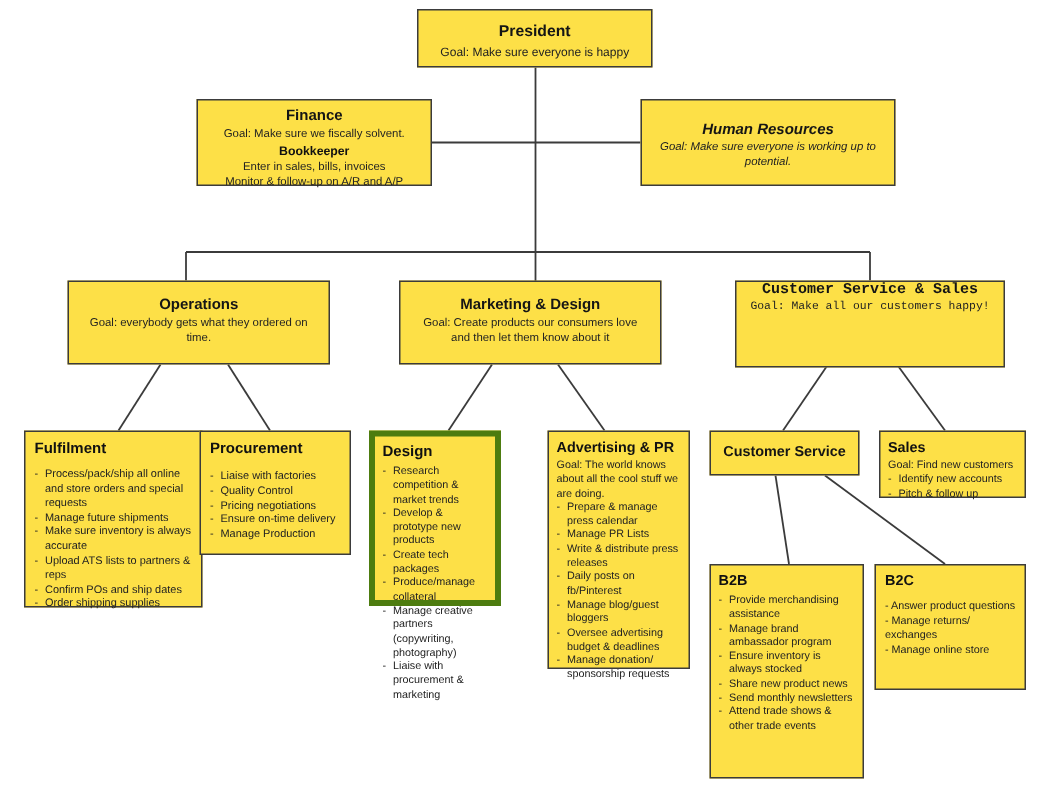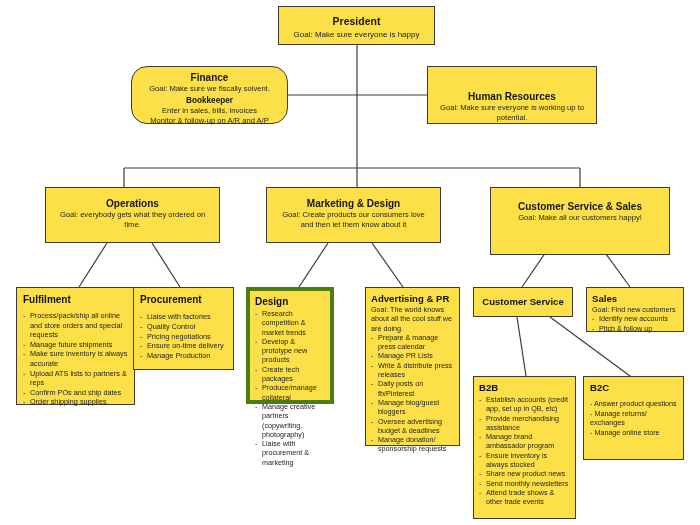--- a/index.html
+++ b/index.html
@@ -59,33 +59,33 @@
   }
   ul.plain{list-style:none;margin:0;padding:0;}
   ul.plain li{color:#222;padding-left:0;}
 
   
   #president{left:278px;top:6px;width:157px;height:39px;padding-top:8px;}
   #president .n-title{font-size:10.5px;line-height:13px;}
   #president .n-sub{font-size:8px;line-height:11px;margin-top:1px;}
 
   
-  #finance{left:131px;top:66px;width:157px;height:58px;padding-top:5px;border-radius:16px;}
+  #finance{left:131px;top:66px;width:157px;height:58px;padding-top:5px;}
   #finance .n-title{font-size:10px;line-height:12px;}
   #finance .n-sub{font-size:7.6px;line-height:10px;}
   #finance .n-title2{font-weight:bold;font-size:8.2px;line-height:11px;text-align:center;color:#111;margin-top:1px;}
 
-  #hr{left:427px;top:66px;width:170px;height:58px;padding-top:24px;}
+  #hr{left:427px;top:66px;width:170px;height:58px;padding-top:14px;font-style:italic;}
   #hr .n-title{font-size:10px;line-height:12px;}
   #hr .n-sub{font-size:7.6px;line-height:10px;padding:0 10px;}
 
   
   #operations{left:45px;top:187px;width:175px;height:56px;padding-top:10px;}
   #marketing{left:266px;top:187px;width:175px;height:56px;padding-top:10px;}
-  #css{left:490px;top:187px;width:180px;height:68px;padding-top:13px;}
+  #css{left:490px;top:187px;width:180px;height:58px;font-family:Liberation Mono, monospace;}
   .t3 .n-title{font-size:10px;line-height:12px;}
   .t3 .n-sub{font-size:7.6px;line-height:10px;padding:0 8px;}
 
   
   #fulfilment{left:16px;top:287px;width:119px;height:118px;padding:6px 5px 4px 6px;}
   #fulfilment .n-title-left{font-size:10px;line-height:12px;margin-bottom:5px;}
   #fulfilment ul.bul li{font-size:7.3px;line-height:9.6px;}
 
   #procurement{left:133px;top:287px;width:101px;height:83px;padding:6px 5px 4px 6px;}
   #procurement .n-title-left{font-size:10px;line-height:12px;margin-bottom:6px;}
@@ -238,21 +238,20 @@
     <div class="n-goal-left">Goal: Find new customers</div>
     <ul class="bul">
       <li>Identify new accounts</li>
       <li>Pitch &amp; follow up</li>
     </ul>
   </div>
 
   <div class="node" id="b2b">
     <div class="n-title-left">B2B</div>
     <ul class="bul">
-      <li>Establish accounts (credit app, set up in QB, etc)</li>
       <li>Provide merchandising assistance</li>
       <li>Manage brand ambassador program</li>
       <li>Ensure inventory is always stocked</li>
       <li>Share new product news</li>
       <li>Send monthly newsletters</li>
       <li>Attend trade shows &amp; other trade events</li>
     </ul>
   </div>
 
   <div class="node" id="b2c">

